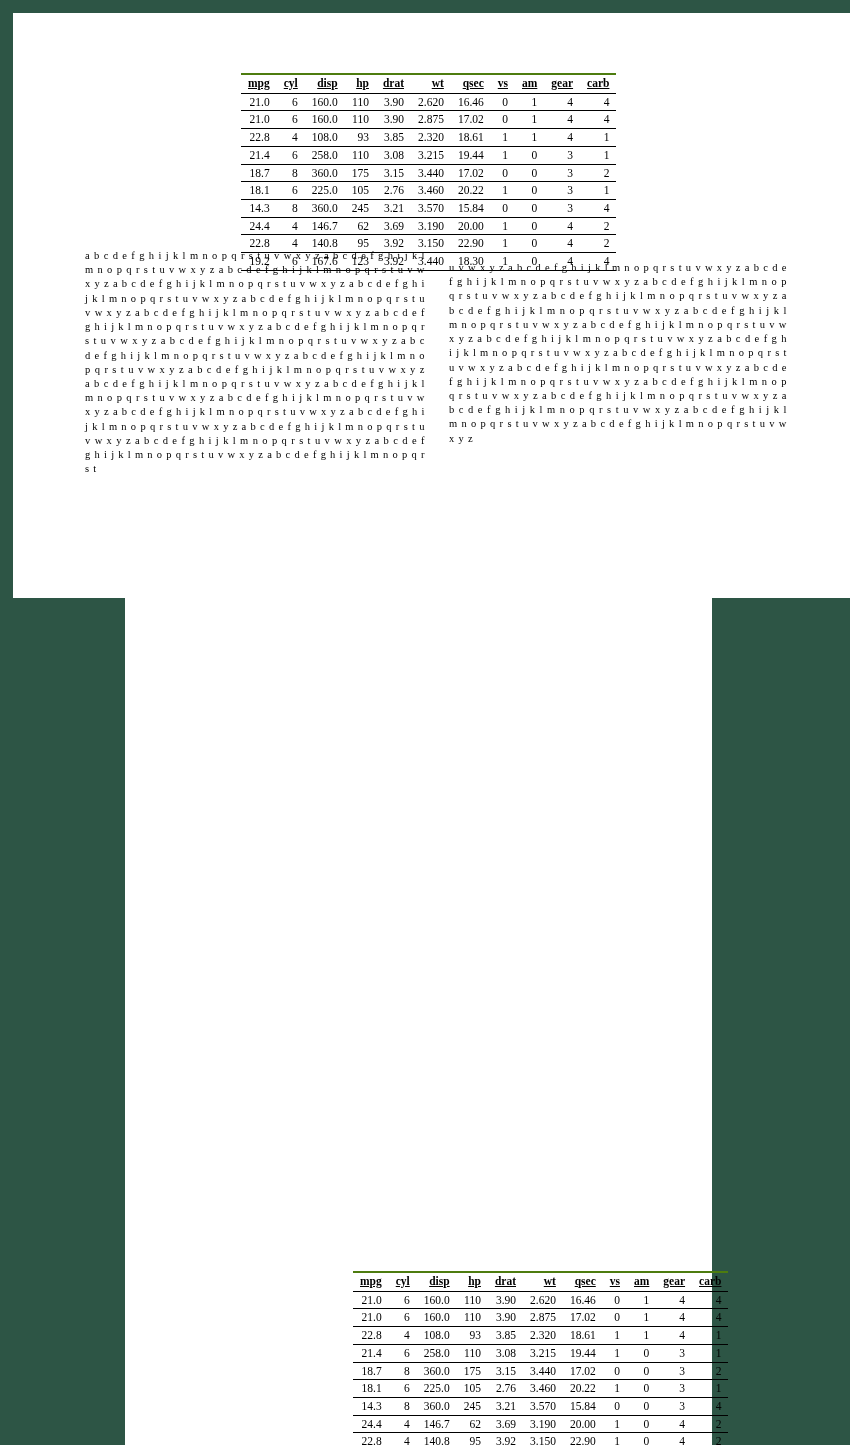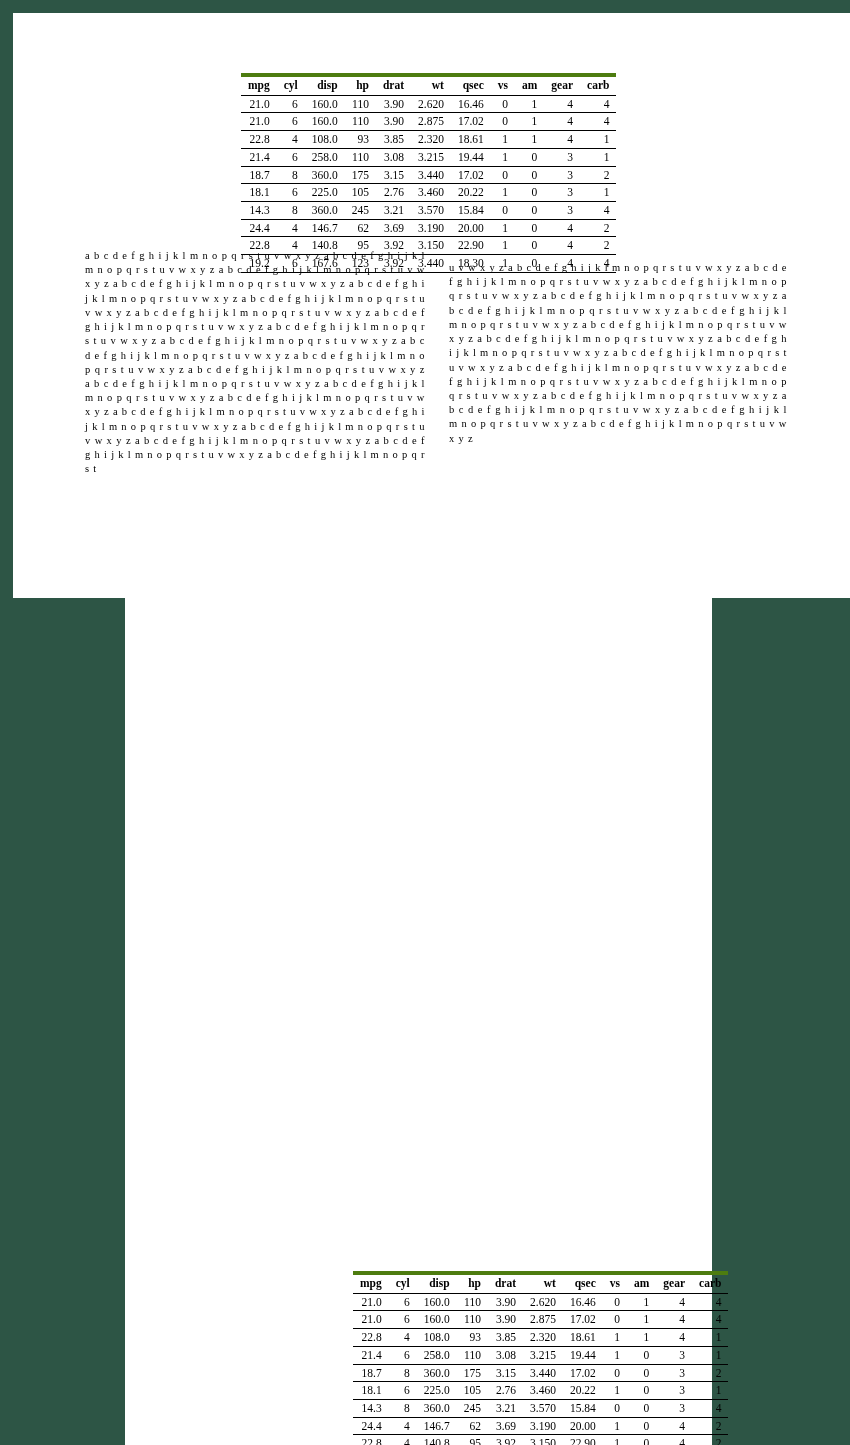--- a/index.html
+++ b/index.html
@@ -45,22 +45,23 @@
     padding: 1px 7px 1px 7px;
     text-align: right;
     white-space: nowrap;
     line-height: 1.28;
   }
   table.mtcars th {
     font-weight: bold;
     padding-bottom: 2px;
   }
   table.mtcars thead tr.head-row th {
-    border-top: 4px solid #4d7c0f;
+    border-top: 2px solid #4d7c0f;
     border-bottom: 1px solid #000;
+    text-decoration: underline;
   }
   table.mtcars tbody tr td {
     border-bottom: 0.6px solid #000;
   }
   table.mtcars tbody tr:last-child td {
     border-bottom: 1px solid #000;
   }
 
   
   #table-1-wrap {

